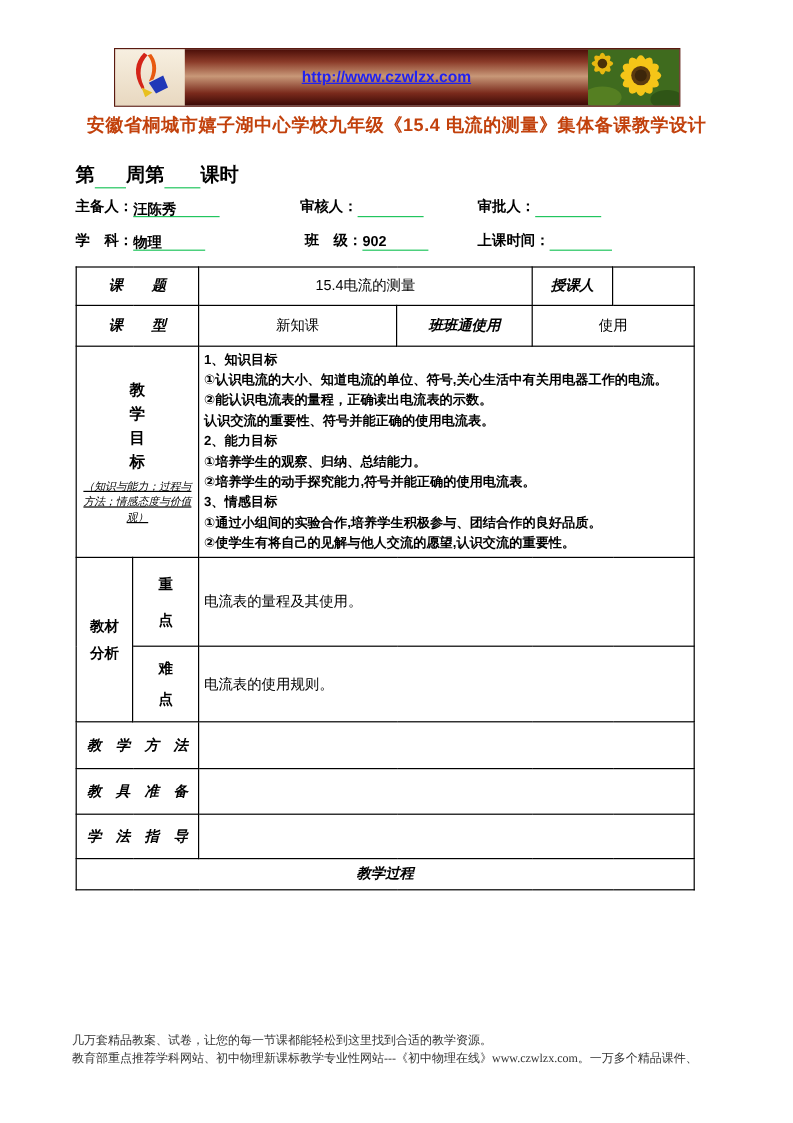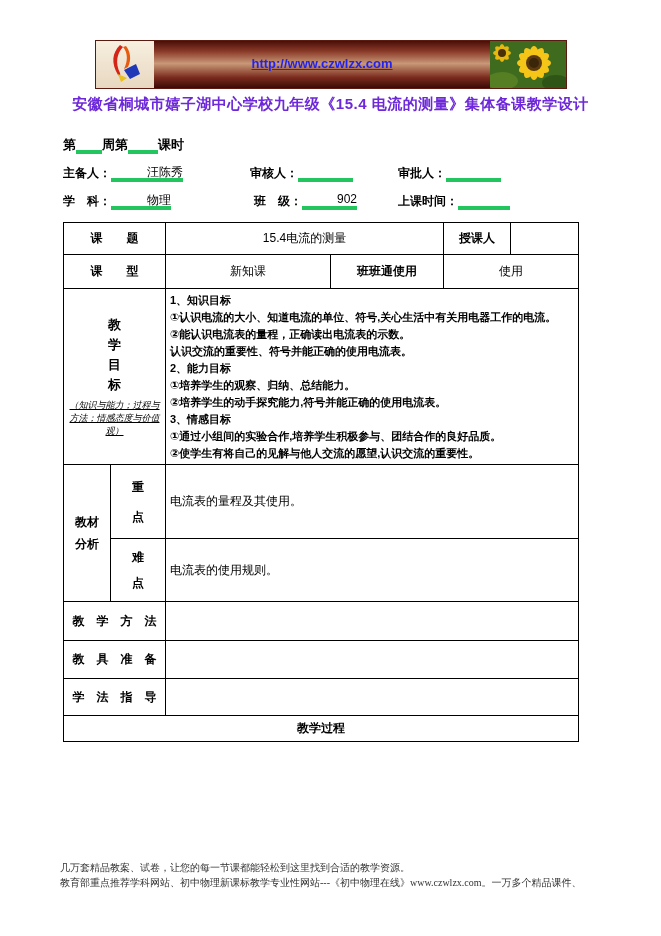--- a/index.html
+++ b/index.html
@@ -24,38 +24,38 @@
   .banner-title {
     font-size:16px; font-weight:bold; letter-spacing:1px; color:#ffd24a;
     text-shadow:1px 1px 1px #3a0a06;
   }
   .banner-url { font-size:13px; font-weight:bold; color:#2222ee; text-decoration:underline; cursor:pointer; }
   .banner-photo { width:76px; overflow:hidden; }
 
   
   .doc-title {
     position:absolute; left:50px; top:95px; width:561px; text-align:center;
-    color:#6d28d9; font-weight:bold; font-size:15px; letter-spacing:0.5px;
-  }
-  .week-line { position:absolute; left:63px; top:136px; font-size:13px; font-weight:bold; }
+    color:#c2410c; font-weight:bold; font-size:15px; letter-spacing:0.5px;
+  }
+  .week-line { position:absolute; left:63px; top:136px; font-size:16px; font-weight:bold; }
   .meta-item { position:absolute; font-size:12px; font-weight:bold; white-space:nowrap; }
   .meta-val { font-weight:normal; }
   .u {
-    display:inline-block; border-bottom:4px solid #22c55e; height:14px;
-    text-align:right; vertical-align:bottom; font-weight:normal;
+    display:inline-block; border-bottom:1px solid #22c55e; height:14px;
+    text-align:left; vertical-align:bottom; font-weight:bold;
   }
   .w26{width:26px}.w30{width:30px}.w52{width:52px}.w55{width:55px}.w60{width:60px}.w72{width:72px}
 
   
   table.main {
     position:absolute; left:63px; top:222px; width:515px;
     border-collapse:collapse; table-layout:fixed; font-size:12px;
   }
   .main td, .main th { border:1px solid #000; padding:2px 4px; vertical-align:middle; }
-  .lab { font-weight:bold; text-align:center; }
+  .lab { font-weight:bold; text-align:center;font-style:italic; }
   .ctr { text-align:center; }
   .vtitle { font-weight:bold; font-size:13px; line-height:20px; text-align:center; white-space:pre-line; }
   .vsub { font-style:italic; font-size:9px; line-height:13px; text-align:center; margin-top:4px;text-decoration:underline; }
   .obj-cell { vertical-align:top; padding:3px 6px; }
   .obj-line { font-weight:bold; font-size:11px; line-height:17px; white-space:nowrap; }
   .pt-cell { font-weight:bold; text-align:center; white-space:pre-line; }
   .lh30 { line-height:30px; } .lh26 { line-height:26px; } .lh22 { line-height:22px; }
   .content-left { text-align:left; padding-left:8px; }
 
   

